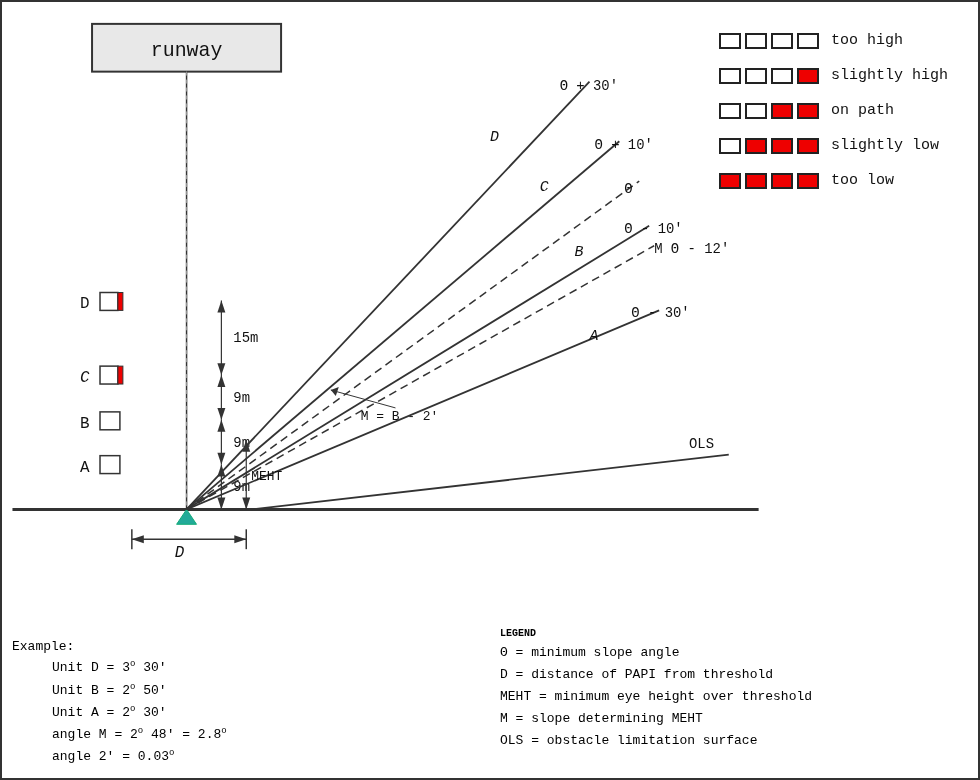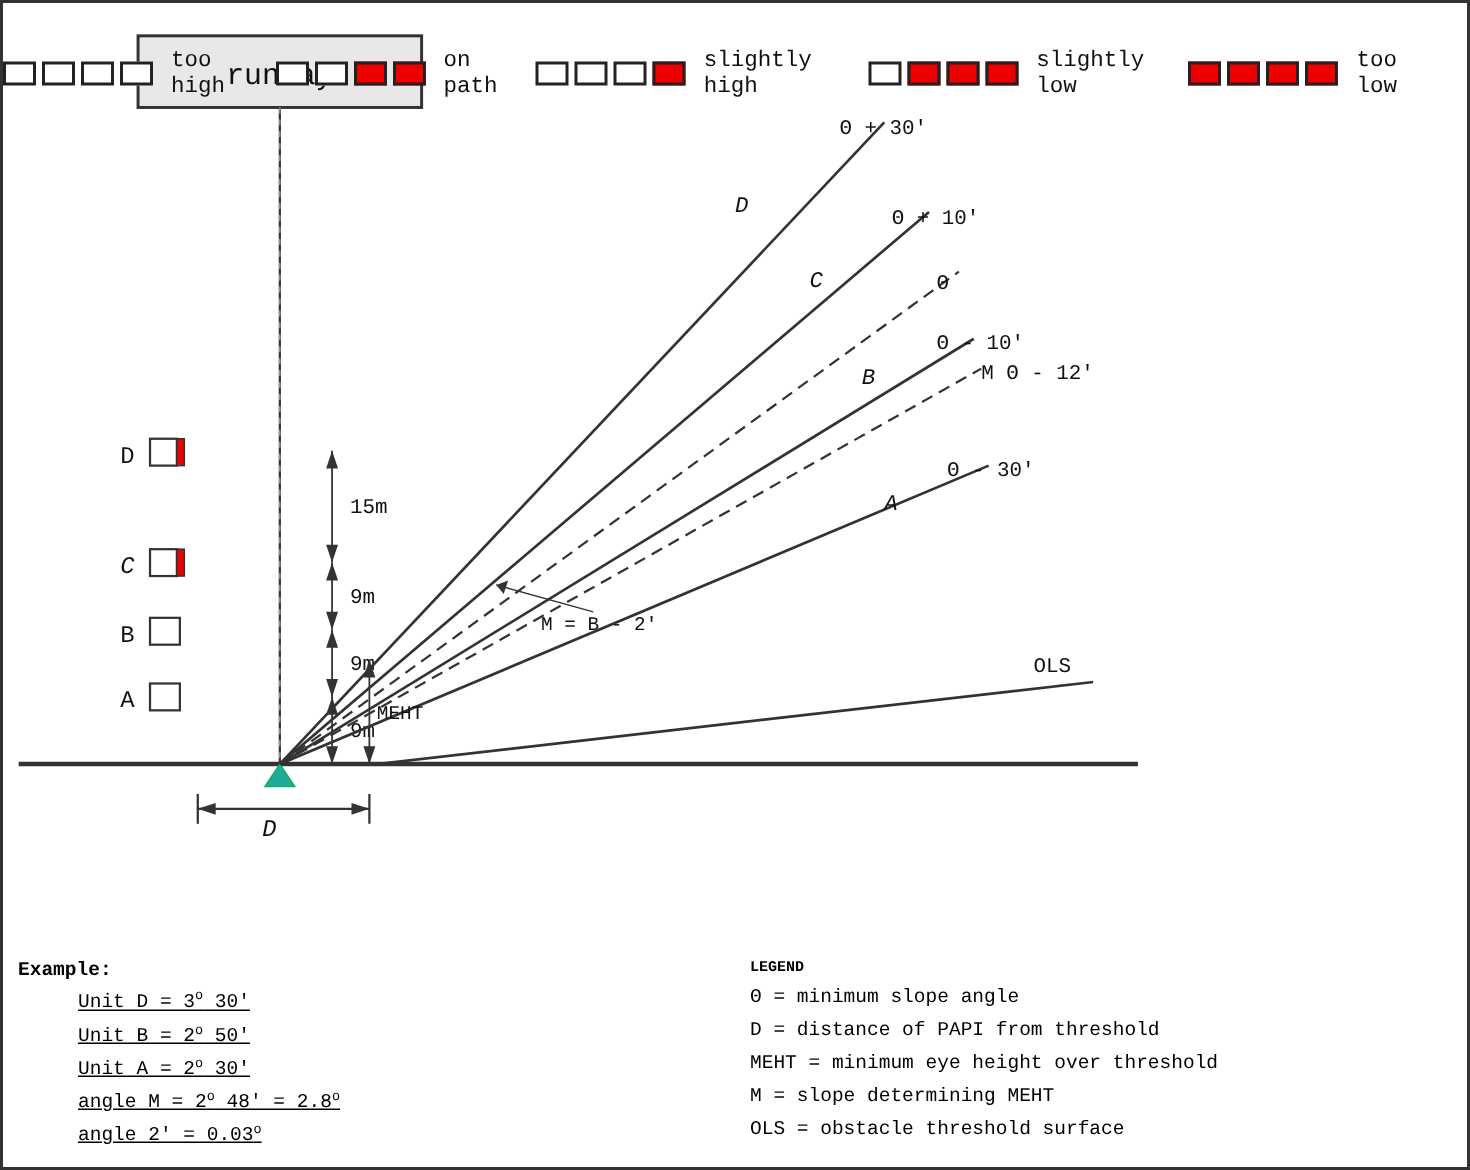--- a/index.html
+++ b/index.html
@@ -21,21 +21,21 @@
     svg#diagram {
       position: absolute;
       top: 0; left: 0;
       width: 100%; height: 100%;
     }
     .legend-section {
       position: absolute;
       top: 30px;
       right: 30px;
       display: flex;
-      flex-direction: row;
+      flex-direction: column;
       gap: 18px;
     }
     .legend-item {
       display: flex;
       align-items: center;
       gap: 12px;
     }
     .legend-boxes {
       display: flex;
       gap: 4px;
@@ -187,33 +187,33 @@
         <div class="legend-box"></div>
         <div class="legend-box"></div>
         <div class="legend-box"></div>
       </div>
       <span class="legend-label">too high</span>
     </div>
     <div class="legend-item">
       <div class="legend-boxes">
         <div class="legend-box"></div>
         <div class="legend-box"></div>
+        <div class="legend-box"></div>
+        <div class="legend-box red"></div>
+      </div>
+      <span class="legend-label">slightly high</span>
+    </div>
+    <div class="legend-item">
+      <div class="legend-boxes">
+        <div class="legend-box"></div>
+        <div class="legend-box"></div>
         <div class="legend-box red"></div>
         <div class="legend-box red"></div>
       </div>
       <span class="legend-label">on path</span>
-    </div>
-    <div class="legend-item">
-      <div class="legend-boxes">
-        <div class="legend-box"></div>
-        <div class="legend-box"></div>
-        <div class="legend-box"></div>
-        <div class="legend-box red"></div>
-      </div>
-      <span class="legend-label">slightly high</span>
     </div>
     <div class="legend-item">
       <div class="legend-boxes">
         <div class="legend-box"></div>
         <div class="legend-box red"></div>
         <div class="legend-box red"></div>
         <div class="legend-box red"></div>
       </div>
       <span class="legend-label">slightly low</span>
     </div>
@@ -224,33 +224,33 @@
         <div class="legend-box red"></div>
         <div class="legend-box red"></div>
       </div>
       <span class="legend-label">too low</span>
     </div>
   </div>
 
   <div class="bottom-section">
     <div class="example-block">
       <div style="display:flex; gap:6px;">
-        <span style="font-weight:bold;">Example:</span>
-      </div>
-      <div style="margin-left: 40px; text-decoration: underline;">
+        <span style="font-weight:normal;margin-top:12px;">Example:</span>
+      </div>
+      <div style="margin-left: 40px;">
         <div>Unit D = 3<sup>o</sup> 30'</div>
         <div>Unit B = 2<sup>o</sup> 50'</div>
         <div>Unit A = 2<sup>o</sup> 30'</div>
         <div>angle M = 2<sup>o</sup> 48' = 2.8<sup>o</sup></div>
         <div>angle 2' = 0.03<sup>o</sup></div>
       </div>
     </div>
     <div class="legend-block">
       <div class="legend-block-title">LEGEND</div>
       <div>Θ = minimum slope angle</div>
       <div>D = distance of PAPI from threshold</div>
       <div>MEHT = minimum eye height over threshold</div>
       <div>M = slope determining MEHT</div>
-      <div>OLS = obstacle threshold surface</div>
+      <div>OLS = obstacle limitation surface</div>
     </div>
   </div>
 
 </div>
 
 </body></html>

